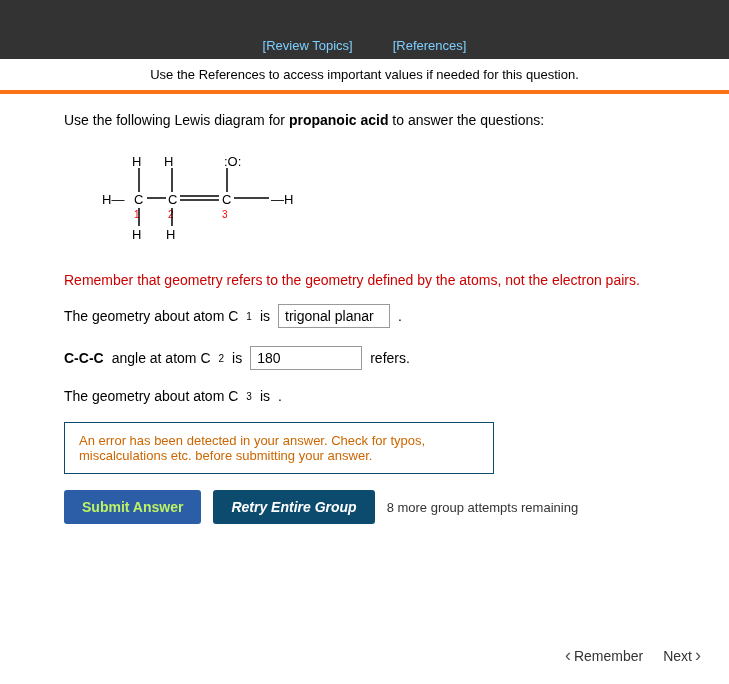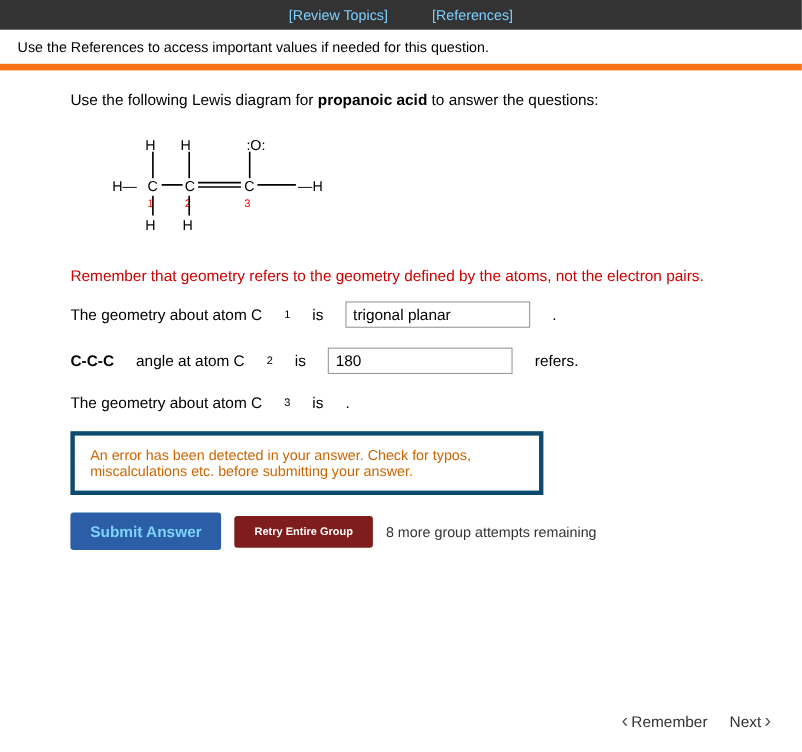--- a/index.html
+++ b/index.html
@@ -16,26 +16,27 @@
       background: #333;
       display: flex;
       justify-content: center;
       gap: 40px;
       padding: 6px 0;
     }
     .top-bar a {
       color: #7ecfff;
       text-decoration: none;
       font-size: 13px;
+      margin-top: 32px;
     }
     .references-bar {
-      text-align: left;
+      text-align: center;
       padding: 8px 16px;
       font-size: 13px;
-      border-bottom: 6px solid #f97316;
+      border-bottom: 4px solid #f97316;
     }
     .main-content {
       padding: 18px 28px 80px 28px;
       margin-left: 36px;
     }
     .question-intro {
       margin-bottom: 18px;
       font-size: 14px;
     }
     .question-intro strong {
@@ -51,65 +52,66 @@
       color: #cc0000;
       margin-bottom: 16px;
       font-size: 14px;
     }
     .question-row {
       margin-bottom: 18px;
       font-size: 14px;
       display: flex;
       align-items: center;
       flex-wrap: wrap;
-      gap: 20px;
+      gap: 8px;
     }
     .answer-input {
       border: 1px solid #999;
       padding: 3px 6px;
       font-size: 14px;
-      width: 168px;
+      width: 112px;
       outline: none;
     }
     .error-box {
-      border: 4px solid #0c4a6e;
+      border: 1px solid #0c4a6e;
       background: #fff;
       padding: 10px 14px;
       margin-bottom: 16px;
       max-width: 430px;
       font-size: 13px;
     }
     .error-box span.orange {
       color: #cc6600;
     }
     .btn-row {
       display: flex;
       align-items: center;
       gap: 12px;
       flex-wrap: wrap;
     }
     .btn-submit {
       background: #2b5ea7;
-      color: #7dd3fc;
+      color: #bef264;
       border: none;
       padding: 9px 18px;
       font-size: 14px;
       font-weight: bold;
       cursor: pointer;
       border-radius: 3px;
     }
     .btn-retry {
-      background: #7f1d1d;
+      background: #0c4a6e;
       color: #fff;
       border: none;
       padding: 9px 18px;
-      font-size: 10px;
+      font-size: 14px;
       font-weight: bold;
       cursor: pointer;
       border-radius: 3px;
+      font-style: italic;
     }
     .attempts-text {
       font-size: 13px;
       color: #333;
     }
     .bottom-nav {
       position: absolute;
       bottom: 18px;
       right: 28px;
       display: flex;

